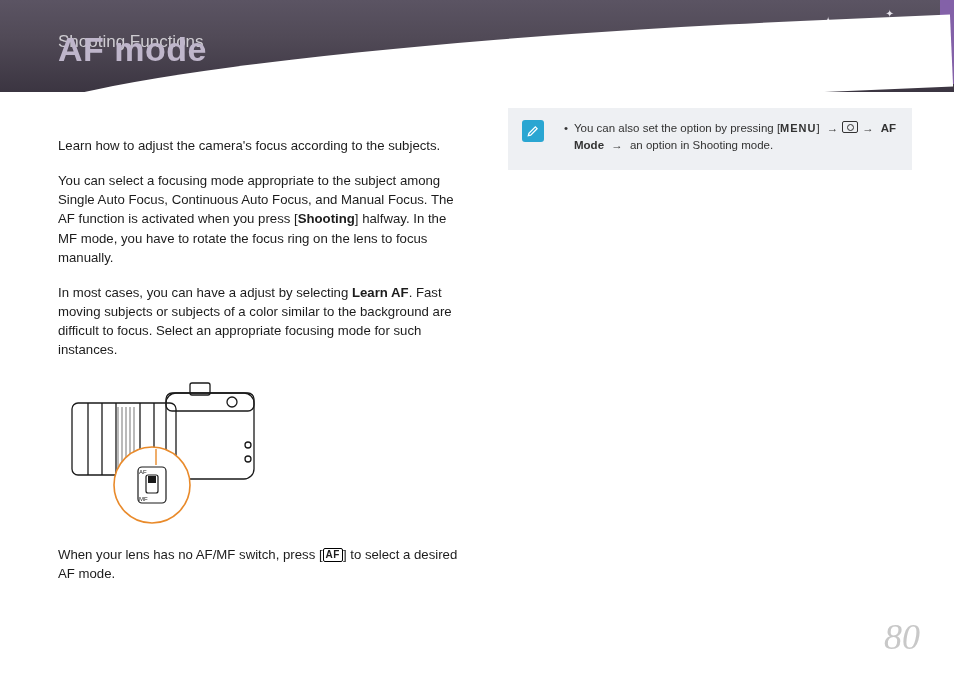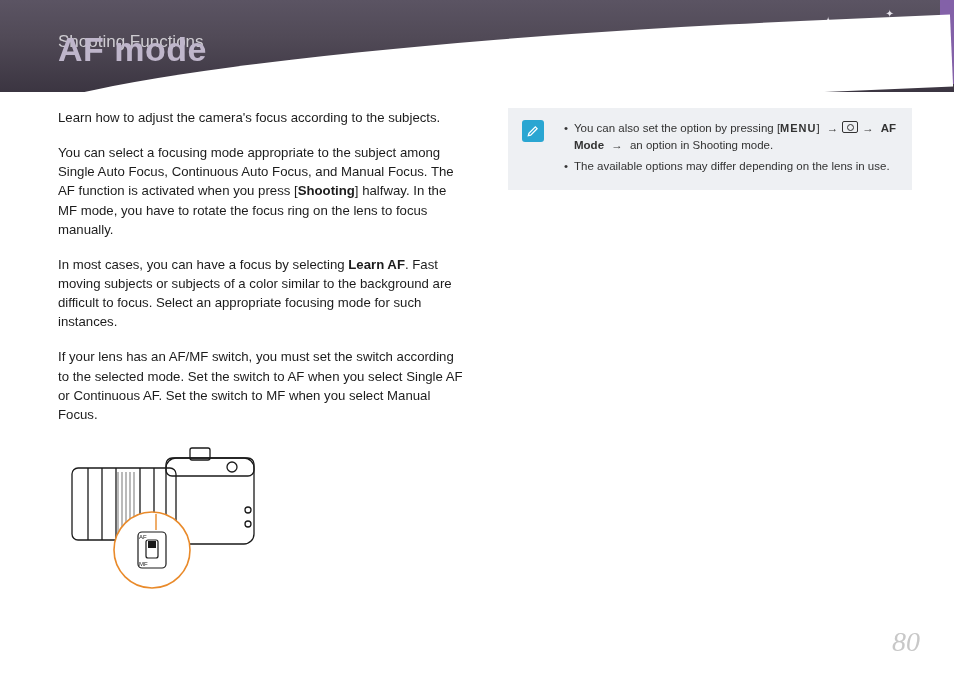--- a/index.html
+++ b/index.html
@@ -42,21 +42,21 @@
   .page-title {
     position:absolute; top:30px; left:58px;
     color:#bfb6cb;
     font-size:34px; font-weight:700; letter-spacing:0.5px;
     font-family: "Segoe UI Semibold","Arial Narrow",Arial,sans-serif;
   }
   .content {
     position:absolute; top:108px; left:58px; right:42px; bottom:0;
     display:flex; gap:42px;
   }
-  .col-left { width:408px; font-size:13.2px; line-height:1.45; color:#1c1c1c; }
+  .col-left { width:408px; font-size:13.2px; line-height:1.45; color:#1c1c1c;margin-top:28px; }
   .col-left p { margin:0 0 16px 0; }
   .col-right { flex:1; }
 
   .callout {
     display:flex; align-items:stretch; height:48px;
     border-radius:0; overflow:hidden; margin-bottom:22px;
   }
   .callout-left {
     background:#f08a20; color:#fff; font-size:11.5px;
     padding:8px 14px; width:88px; display:flex; align-items:center;
@@ -100,21 +100,21 @@
     border:1px solid #333; border-radius:50%;
   }
   .arrow { padding:0 4px; }
 
   .camera-fig {
     margin:4px 0 14px 0;
   }
 
   .page-number {
     position:absolute; right:34px; bottom:18px;
-    font-size:28px; color:#c8c8c8; font-style:italic; font-family:Georgia,serif;
+    font-size:36px; color:#c8c8c8; font-style:italic; font-family:Georgia,serif;
   }
 
   strong { font-weight:700; }
 </style>
 </head>
 <body>
 
 <div class="header-band">
   <span class="sparkle" style="top:14px; right:120px;">✦</span>
   <span class="sparkle" style="top:38px; right:180px; font-size:9px;">✦</span>
@@ -129,24 +129,23 @@
 <div class="content">
 
   <div class="col-left">
     <p>Learn how to adjust the camera's focus according to the subjects.</p>
 
     <p>
       <span>You can select a focusing mode appropriate to the subject among Single Auto Focus, Continuous Auto Focus, and Manual Focus. The AF function is activated when you press [</span><strong>Shooting</strong><span>] halfway. In the MF mode, you have to rotate the focus ring on the lens to focus manually.</span>
     </p>
 
     <p>
-      <span>In most cases, you can have a focus by selecting </span><strong>Learn AF</strong><span>. Fast moving subjects or subjects of a color similar to the background are difficult to focus. Select an appropriate focusing mode for such instances.</span>
+      <span>In most cases, you can have a adjust by selecting </span><strong>Learn AF</strong><span>. Fast moving subjects or subjects of a color similar to the background are difficult to focus. Select an appropriate focusing mode for such instances.</span>
     </p>
 
-    <p>If your lens has an AF/MF switch, you must set the switch according to the selected mode. Set the switch to AF when you select Single AF or Continuous AF. Set the switch to MF when you select Manual Focus.</p>
 
     <div class="camera-fig">
       <svg width="210" height="150" viewBox="0 0 210 150">
         <g fill="none" stroke="#1a1a1a" stroke-width="1.3">
 
           <rect x="108" y="18" width="88" height="86" rx="10"></rect>
           <rect x="108" y="18" width="88" height="18" rx="6"></rect>
           <rect x="132" y="8" width="20" height="12" rx="2"></rect>
           <circle cx="174" cy="27" r="5"></circle>
           <circle cx="190" cy="70" r="3"></circle>
@@ -171,37 +170,39 @@
           <rect x="80" y="92" width="28" height="36" rx="4"></rect>
           <rect x="88" y="100" width="12" height="18" rx="2" fill="#fff"></rect>
           <rect x="90" y="101" width="8" height="7" fill="#1a1a1a" stroke="none"></rect>
         </g>
         <text x="81" y="99" font-size="6" fill="#1a1a1a" font-family="Arial">AF</text>
         <text x="81" y="126" font-size="6" fill="#1a1a1a" font-family="Arial">MF</text>
         <line x1="98" y1="74" x2="98" y2="90" stroke="#e98a2a" stroke-width="1.4"></line>
       </svg>
     </div>
 
+    <p>
+      <span>When your lens has no AF/MF switch, press [</span><span class="af-label">AF</span><span>] to select a desired AF mode.</span>
+    </p>
   </div>
 
   <div class="col-right">
 
 
     <div class="note-box">
       <div class="note-icon">
         <svg viewBox="0 0 24 24" fill="none" stroke="#fff" stroke-width="2.2" stroke-linecap="round">
           <path d="M4 20l4-1 11-11-3-3L5 16l-1 4z"></path>
         </svg>
       </div>
       <div class="note-body">
         <ul>
           <li>
             <span>You can also set the option by pressing [</span><span class="menu-label">MENU</span><span>] </span><span class="arrow">→</span><span class="cam-icon"></span><span class="arrow">→</span><strong> AF Mode </strong><span class="arrow">→</span><span> an option in Shooting mode.</span>
           </li>
-          <li>The available options may differ depending on the lens in use.</li>
         </ul>
       </div>
     </div>
 
   </div>
 </div>
 
 <div class="page-number">80</div>
 
 </body></html>

